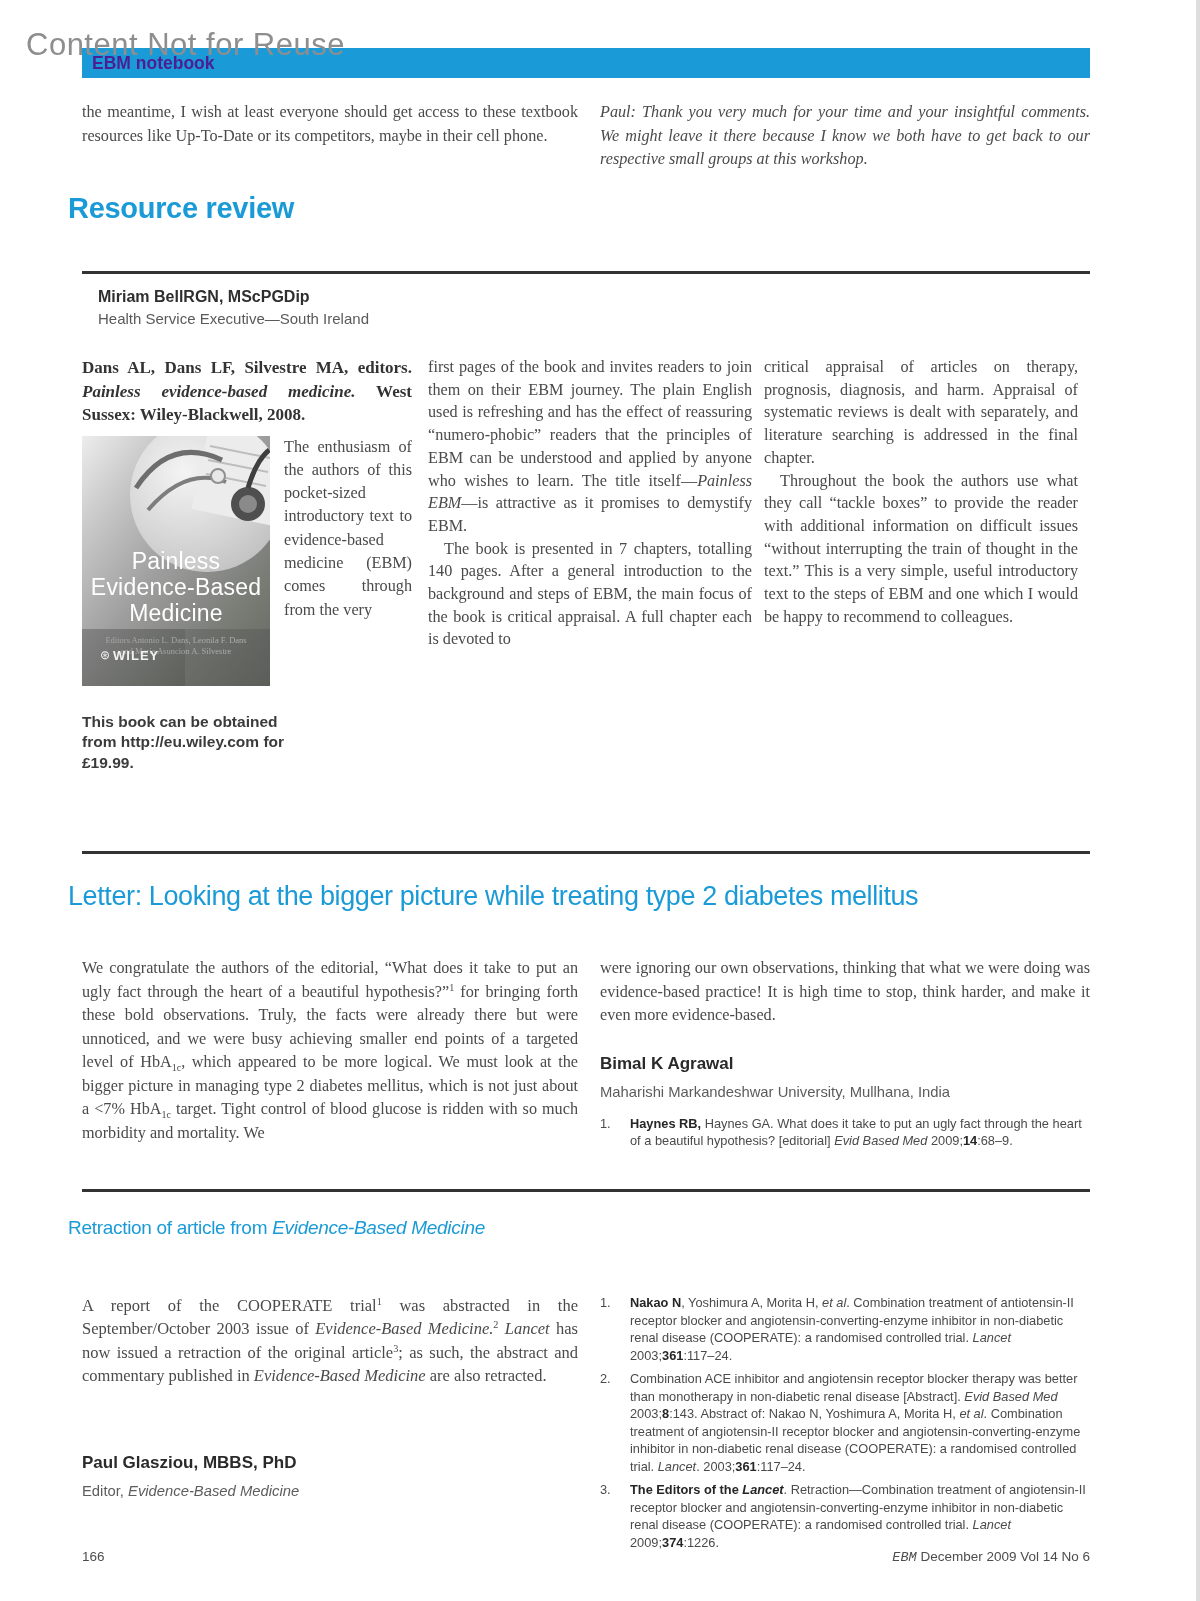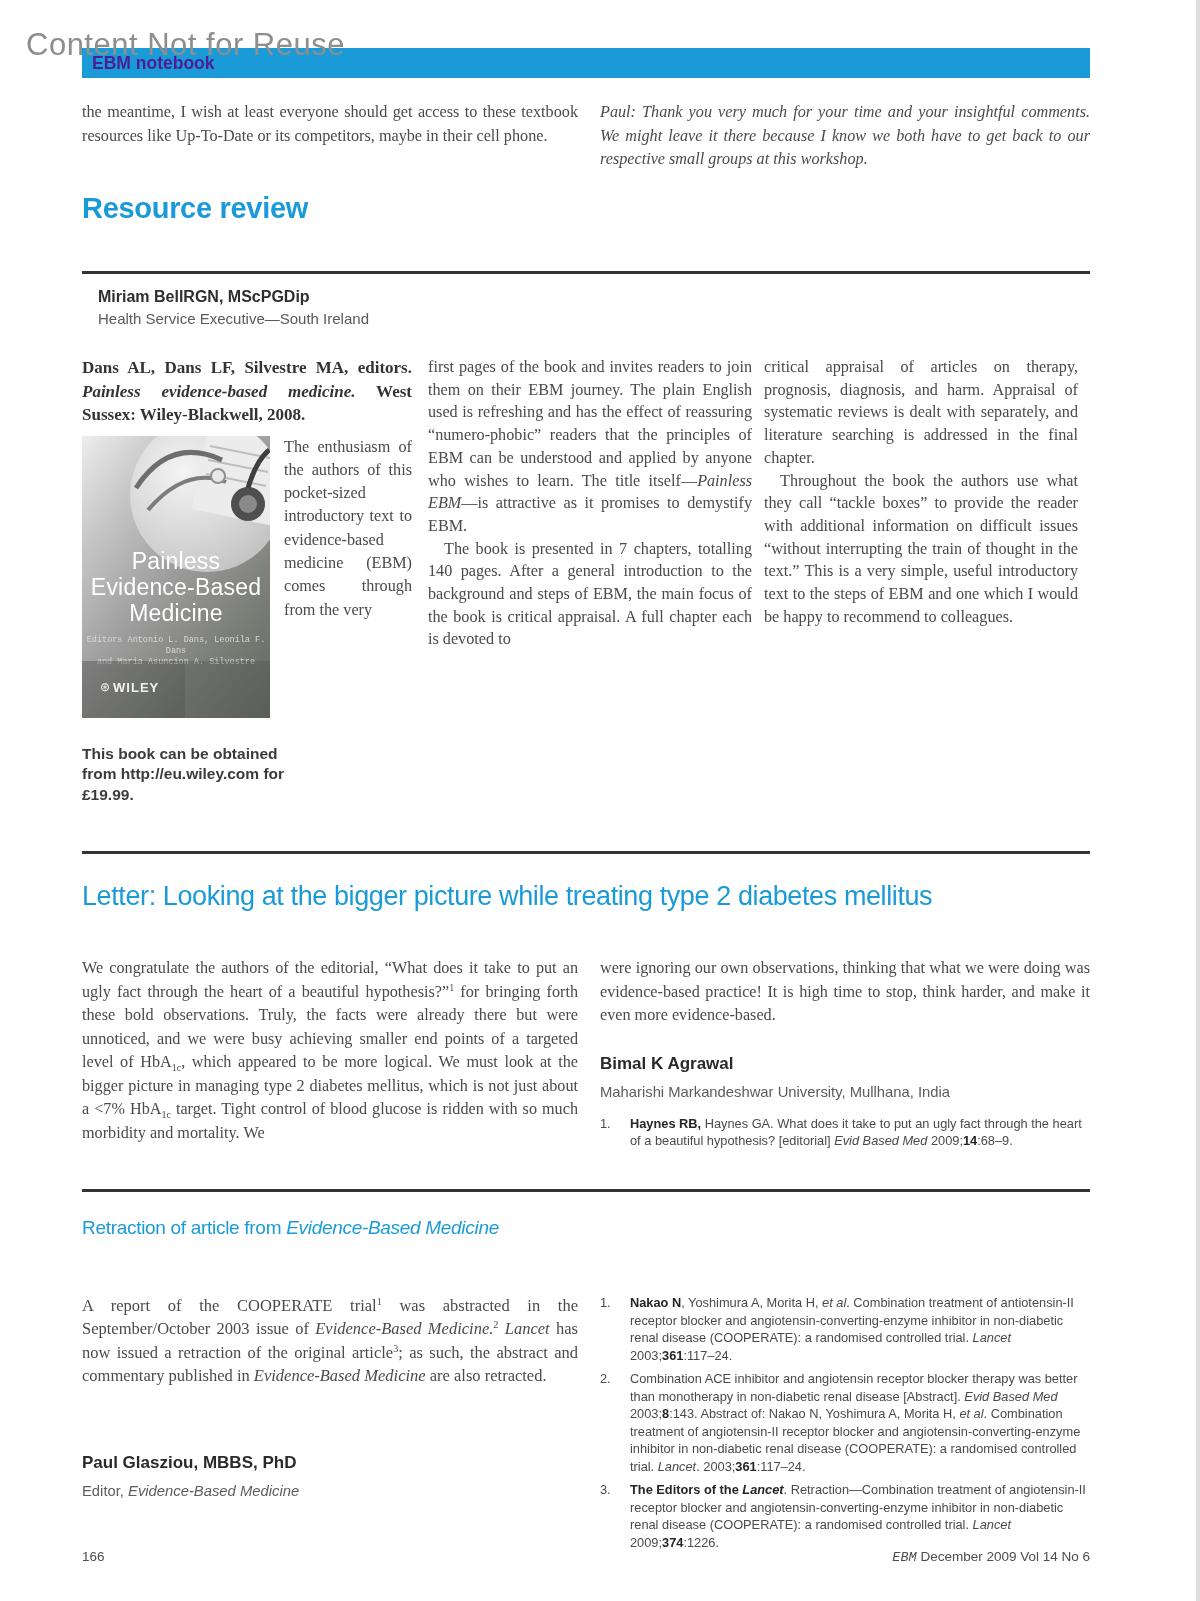--- a/index.html
+++ b/index.html
@@ -25,21 +25,21 @@
   }
 
   
   .intro { position:absolute; left:82px; top:101px; width:1008px; display:flex; gap:22px; }
   .intro .c1 { width:496px; }
   .intro .c2 { width:490px; font-style:italic; }
   .body-text { font-size:16.2px; line-height:23.5px; text-align:justify; color:#4a4a4a; }
 
   
   .h-blue {
-    position:absolute; left:82px; color:#1a9bd7;
+    position:absolute; left:68px; color:#1a9bd7;
     font-family:"Liberation Sans", sans-serif; white-space:nowrap;
   }
   .h-resource { top:192px; font-size:29px; font-weight:700; letter-spacing:-0.3px; }
   .h-letter { top:881px; font-size:27px; font-weight:400; letter-spacing:-0.4px; }
   .h-retraction { top:1217px; font-size:19px; font-weight:400; letter-spacing:-0.3px; }
   .h-retraction .i { font-style:italic; }
 
   .rule { position:absolute; left:82px; width:1008px; height:3px; background:#333333; }
   .rule-1 { top:271px; }
   .rule-2 { top:851px; }
@@ -58,36 +58,36 @@
   .citation { font-size:17px; font-weight:700; line-height:23.5px; color:#333; text-align:justify; }
   .citation .i { font-style:italic; }
   .cover-row { margin-top:9px; display:flex; gap:14px; }
   .wrap-text { width:128px; font-size:16.2px; line-height:23.3px; text-align:justify; color:#4a4a4a; }
   .para { margin:0; font-size:16.2px; line-height:22.7px; text-align:justify; color:#4a4a4a; }
   .para + .para { text-indent:16px; }
   .para .i { font-style:italic; }
 
   
   .cover {
-    position:relative; width:188px; height:282px; overflow:hidden; flex:none;
+    position:relative; width:188px; height:250px; overflow:hidden; flex:none;
     background:linear-gradient(128deg,#ededed 0%,#c6c6c6 22%,#9d9d9d 48%,#7b7d77 75%,#63655f 100%);
   }
   .cover-photo {
     position:absolute; top:-18px; right:-14px; width:154px; height:154px; border-radius:50%;
     background:radial-gradient(circle at 35% 35%, #f4f4f4, #d2d2d2 55%, #b3b3b3 100%);
     overflow:hidden;
   }
   .cover-title {
     position:absolute; top:112px; left:0; right:0; text-align:center;
     font-family:"Liberation Sans", sans-serif; font-weight:400; color:#ffffff;
     font-size:23px; line-height:26px; letter-spacing:0.2px;
   }
   .cover-editors {
     position:absolute; top:199px; left:0; right:0; text-align:center;
-    font-family:Liberation Mono, monospace; font-size:8.5px; line-height:11px; color:#d8d8d8;
+    font-family:Liberation Serif, serif; font-size:8.5px; line-height:11px; color:#d8d8d8;
   }
   .cover-band { position:absolute; bottom:0; left:0; width:100%; height:57px; background:rgba(30,32,28,0.28); }
   .cover-band-panel { position:absolute; bottom:0; right:0; width:45%; height:57px; background:rgba(255,255,255,0.07); }
   .cover-publisher {
     position:absolute; bottom:23px; left:18px; color:#f2f2f2;
     font-family:"Liberation Sans", sans-serif; font-weight:700; font-size:13px; letter-spacing:1px;
     display:flex; align-items:center; gap:2px;
   }
   .cover-publisher .mark { font-size:12px; font-weight:400; }
 

